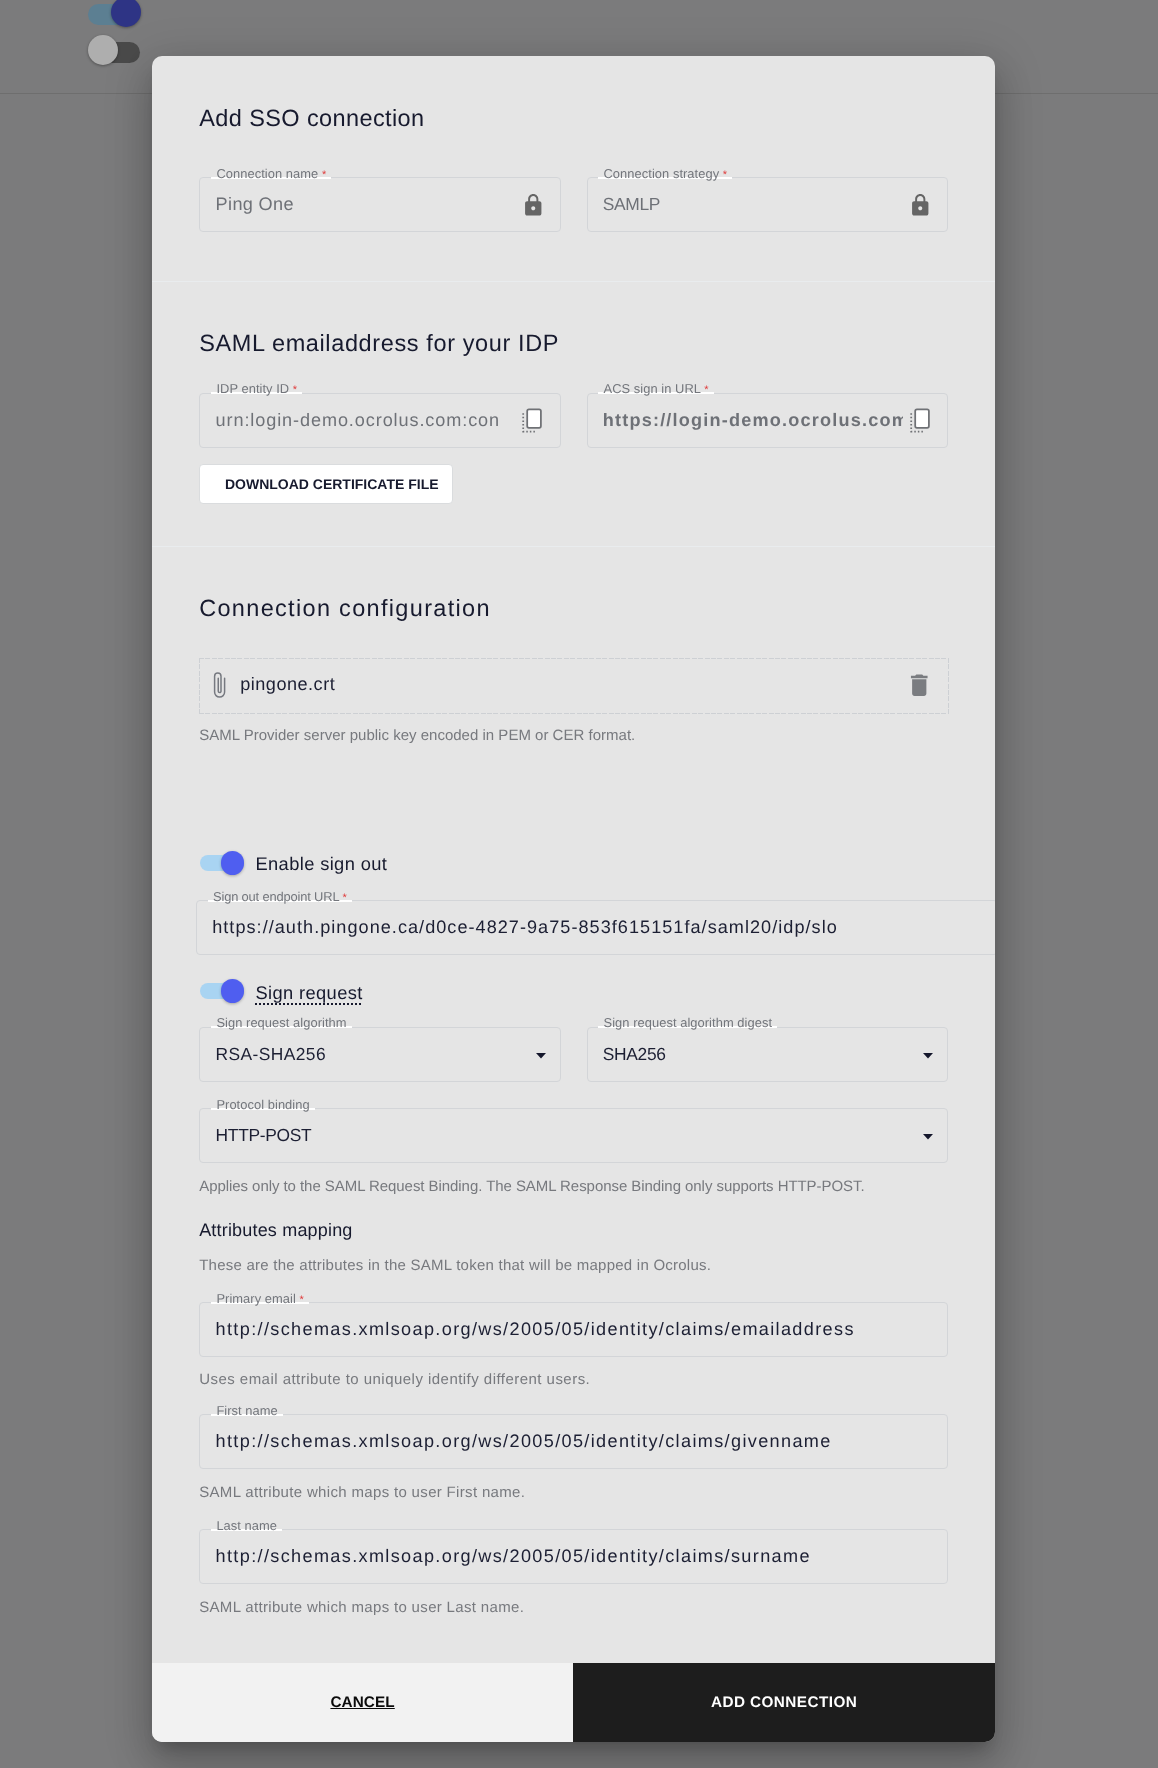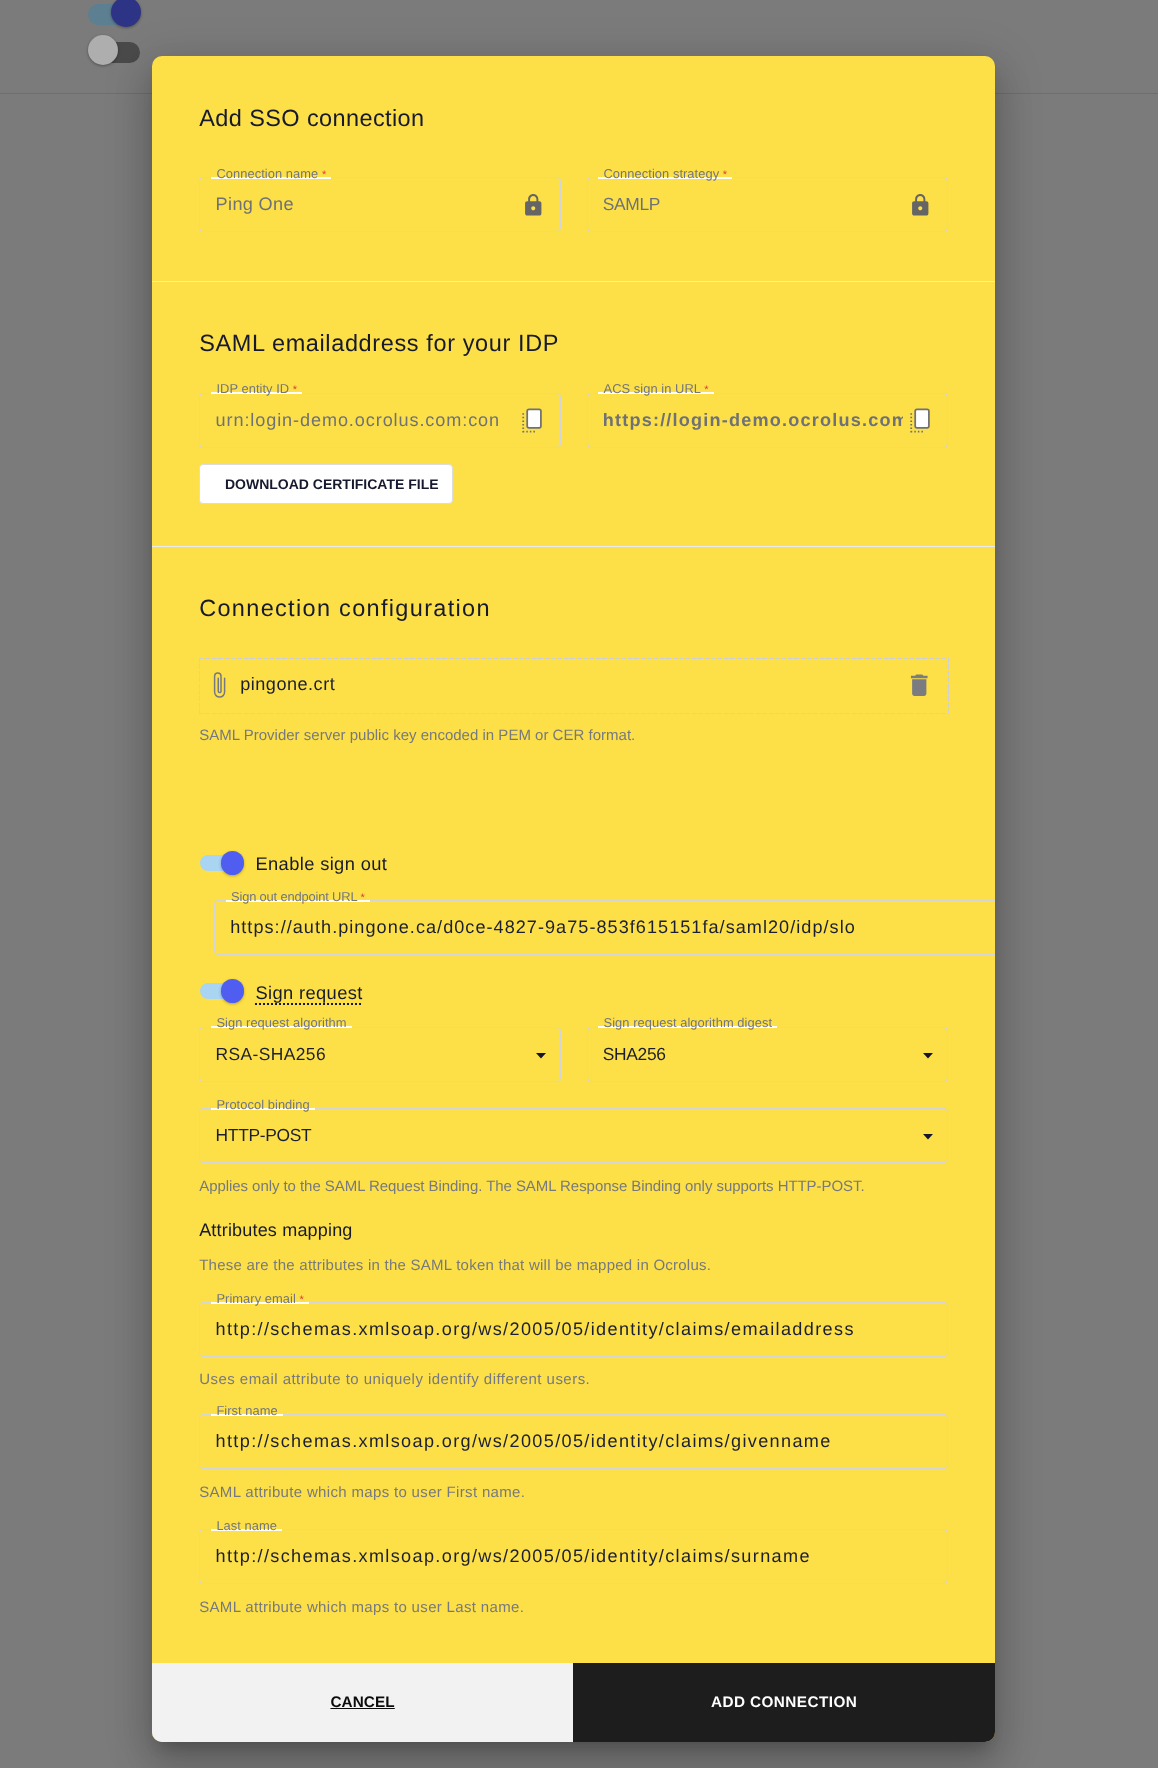--- a/index.html
+++ b/index.html
@@ -14,21 +14,21 @@
   .bg-rowline{position:absolute;left:0;width:1158px;height:1px;background:#dcdcdc;}
   .scrim{position:absolute;left:0;top:0;width:1158px;height:1768px;background:rgba(0,0,0,0.502);}
 
   .bgtoggle{position:absolute;}
   .bgtoggle i{position:absolute;display:block;}
   .bgtoggle .track{border-radius:999px;}
   .bgtoggle .knob{border-radius:50%;box-shadow:0 1px 3px rgba(0,0,0,.35);}
 
   
   .modal{position:absolute;left:152px;top:56px;width:843px;height:1686px;
-         background:#fde047;border-radius:10px;overflow:hidden;
+         background:#e5e5e5;border-radius:10px;overflow:hidden;
          box-shadow:0 11px 15px -7px rgba(0,0,0,.2),0 24px 38px 3px rgba(0,0,0,.14),0 9px 46px 8px rgba(0,0,0,.12);}
 
   .abs{position:absolute;}
   .divider{position:absolute;left:0;width:843px;height:1px;background:#e9ecee;}
 
   
   .h-title{position:absolute;left:47.2px;font-size:23.5px;line-height:23px;color:#171a2e;
            letter-spacing:.4px;white-space:nowrap;}
   .h-sec{position:absolute;left:47.2px;font-size:23.5px;line-height:23px;color:#171a2e;
          letter-spacing:.62px;white-space:nowrap;}
@@ -182,21 +182,21 @@
   </div>
   <div class="helper" style="top:671.5px;letter-spacing:0.01px;">SAML Provider server public key encoded in PEM or CER format.</div>
 
 
   <div class="tgl" style="left:48.4px;top:795.3px;width:400px;height:24px;">
     <i class="trk" style="left:0;top:3.6px;width:43.6px;height:16.3px;"></i>
     <i class="kn" style="left:20.4px;top:0;width:23.7px;height:23.7px;"></i>
     <span class="lbl" style="left:55.1px;top:1.5px;">Enable sign out</span>
   </div>
 
-  <div class="field" style="left:62px;top:844.3px;width:802px;text-align:center;">
+  <div class="field" style="left:44px;top:844.3px;width:802px;text-align:center;">
     <div class="bx"></div>
     <div class="flabel" style="left:11.8px;letter-spacing:-0.155px;"><span>Sign out endpoint URL</span> <span class="req">*</span></div>
     <div class="fval url">https://auth.pingone.ca/d0ce-4827-9a75-853f615151fa/saml20/idp/slo</div>
   </div>
 
   <div class="tgl" style="left:48.4px;top:923.1px;width:400px;height:24px;">
     <i class="trk" style="left:0;top:3.6px;width:43.6px;height:16.3px;"></i>
     <i class="kn" style="left:20.4px;top:0;width:23.7px;height:23.7px;"></i>
     <span class="lbl" style="left:55.1px;top:3px;text-decoration:underline;text-decoration-style:dotted;text-underline-offset:4px;text-decoration-thickness:1.6px;">Sign request</span>
   </div>

